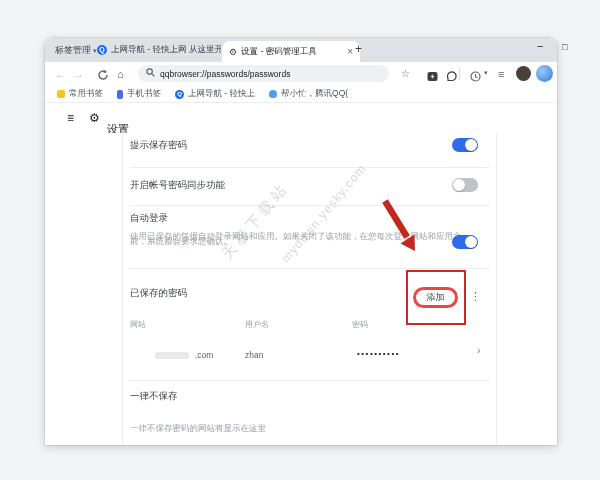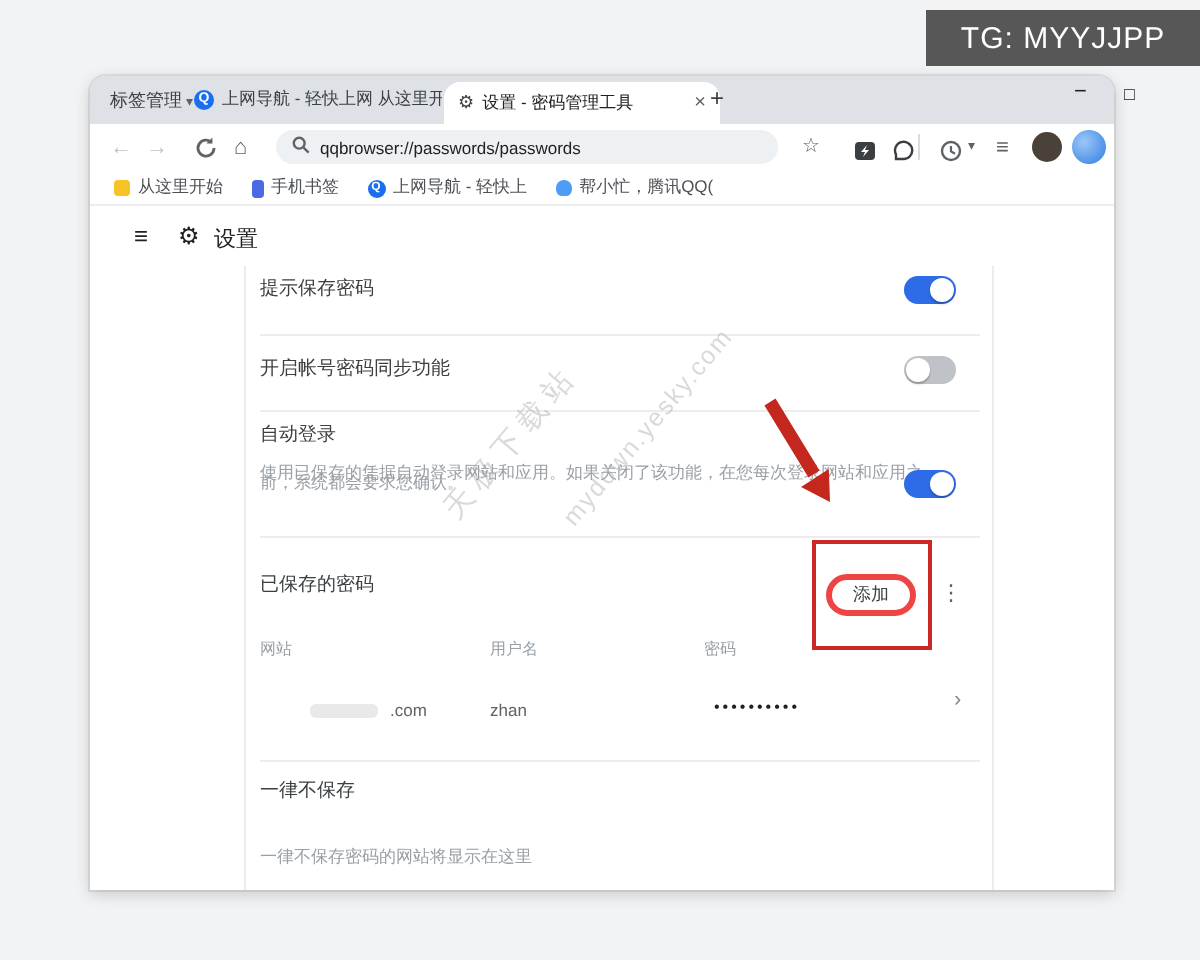--- a/index.html
+++ b/index.html
@@ -37,21 +37,21 @@
   .graytab{left:503px;top:64px;width:9px;height:15px;background:#b6bac0;border-radius:3px 0 0 3px;}
   
   .bookbar{left:0;top:48px;width:512px;height:17px;background:#fff;border-bottom:1px solid #ededed;
     display:flex;align-items:center;gap:14px;padding-left:12px;box-sizing:border-box;}
   .bk{display:flex;align-items:center;gap:4px;font-size:8.5px;color:#4d5156;white-space:nowrap;}
   .bkic{width:8px;height:8px;border-radius:2px;flex:0 0 auto;}
   
   .sethead{left:0;top:65px;width:512px;height:30px;background:#fff;border-bottom:1px solid #e8e8e8;}
   .sethead .ham{left:22px;top:8px;font-size:12px;color:#202124;}
   .sethead .gear{left:44px;top:8px;font-size:12px;color:#202124;}
-  .sethead .ttl{left:62px;top:9px;font-size:11px;color:#202124;text-align:right;}
+  .sethead .ttl{left:62px;top:19px;font-size:11px;color:#202124;text-align:right;}
   
   .content{left:0;top:95px;width:512px;height:312px;background:#fff;}
   .vdiv{top:95px;width:1px;height:312px;background:#ebebeb;}
   .hdiv{left:85px;width:360px;height:1px;background:#ededed;}
   .rowlbl{font-size:9.5px;color:#3c4043;line-height:12px;}
   .desc{font-size:8.5px;color:#9aa0a6;line-height:12px;}
   .colhdr{font-size:8px;color:#9aa0a6;}
   .toggle{width:26px;height:14px;border-radius:8px;background:#bfc3c7;position:absolute;}
   .toggle .knob{position:absolute;top:1px;left:1px;width:12px;height:12px;border-radius:50%;background:#fff;
     box-shadow:0 1px 1px rgba(0,0,0,.25);}
@@ -138,21 +138,21 @@
       <span class="abs" style="left:439px;top:7px;font-size:7px;color:#5f6368;">▾</span>
       <span class="abs navic dark" style="left:453px;top:4px;">≡</span>
       <div class="abs avatar"></div>
       <div class="abs bluecircle"></div>
     </div>
     <div class="abs graytab"></div>
 
     <div class="abs bookbar">
       <span class="bk">
         <span class="bkic" style="background:#f7c325;"></span>
-        <span>从这里开始</span>
+        <span>常用书签</span>
       </span>
       <span class="bk">
         <span class="bkic" style="background:#4a69e2;width:6px;height:9px;"></span>
         <span>手机书签</span>
       </span>
       <span class="bk">
         <span class="qlogo" style="width:9px;height:9px;line-height:9px;font-size:6px;">Q</span>
         <span>上网导航 - 轻快上</span>
       </span>
       <span class="bk">
@@ -212,15 +212,14 @@
   </div>
 
   <span class="abs diagwm" style="left:225px;top:248px;font-size:15px;letter-spacing:4px;transform:rotate(-50deg);">天极下载站</span>
   <span class="abs diagwm" style="left:284px;top:254px;font-size:12.5px;letter-spacing:1px;transform:rotate(-50deg);">mydown.yesky.com</span>
 
   <svg class="abs" style="left:375px;top:195px;" width="50" height="65" viewBox="0 0 50 65">
     <line x1="10" y1="6" x2="32" y2="42" stroke="#c3271d" stroke-width="6.5"></line>
     <polygon points="40,56 39.4,39.5 25.5,48.5" fill="#c3271d"></polygon>
   </svg>
 
-  <div class="abs wmbox wm-tr">TG: MYYJJPP</div>
 
 </div>
 
 </body></html>

